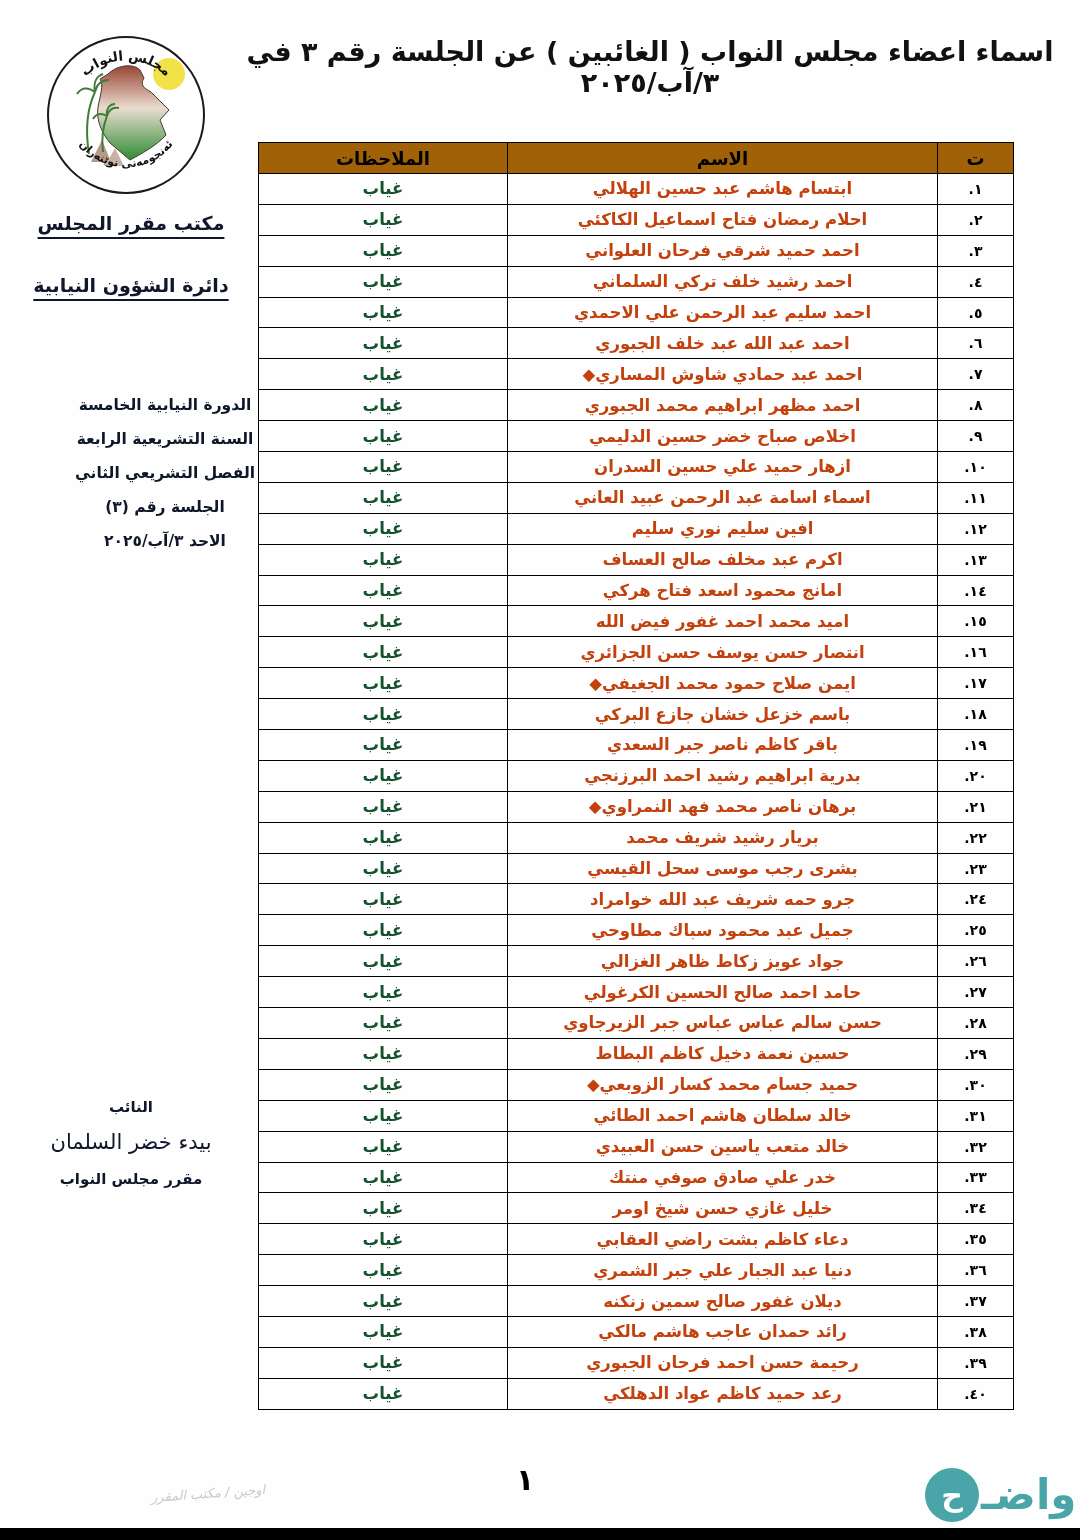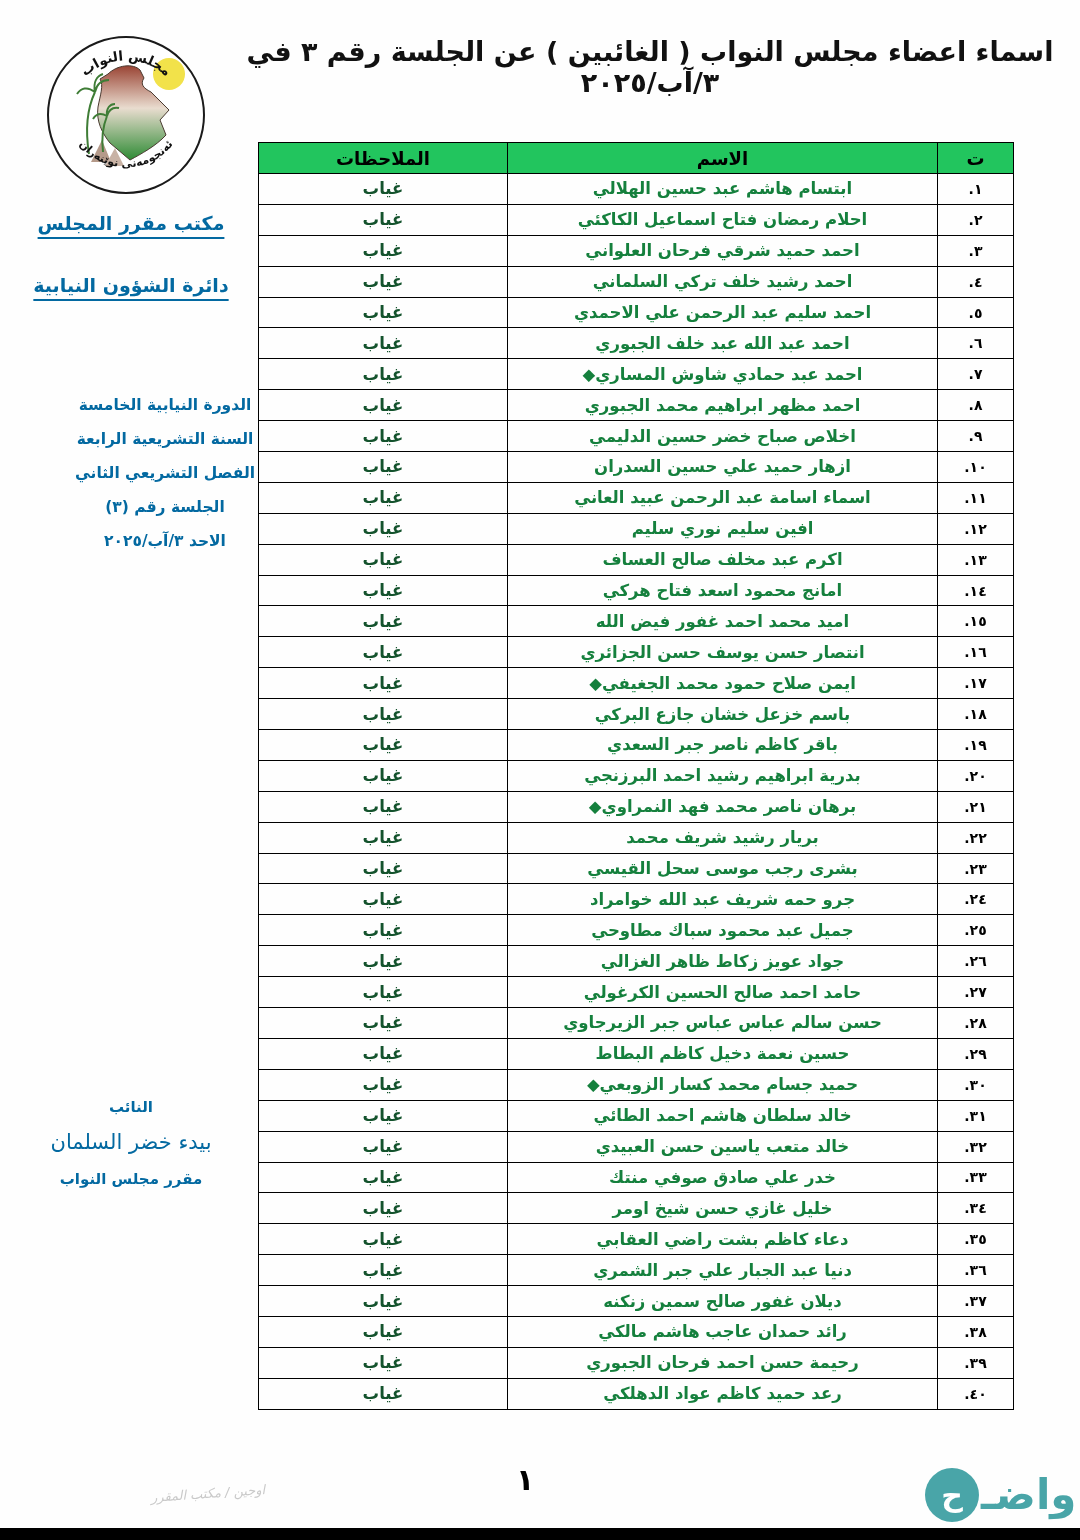--- a/index.html
+++ b/index.html
@@ -14,21 +14,21 @@
   
   .doc-title{
     position:absolute;top:36px;left:240px;right:20px;
     text-align:center;
     font-size:27px;font-weight:bold;color:#111;
     letter-spacing:0px;
   }
   
   .logo-wrap{position:absolute;left:45px;top:34px;width:162px;height:162px;}
   
-  .side-col{position:absolute;left:0;width:262px;text-align:center;color:#0369a1;}
+  .side-col{position:absolute;left:0;width:262px;text-align:center;color:#0f172a;}
   .office-block{top:212px;}
   .office-line{
     font-size:19px;font-weight:bold;
     text-decoration:underline;text-underline-offset:7px;text-decoration-thickness:2px;
     margin-bottom:40px;
   }
   .session-block{top:396px;padding-left:34px;}
   .session-line{font-size:15.5px;font-weight:bold;margin-bottom:16px;}
   .signature-block{top:1098px;}
   .sig-1{font-size:15px;font-weight:bold;margin-bottom:14px;}
@@ -42,30 +42,30 @@
     table-layout:fixed;
     direction:rtl;
   }
   .roster th,.roster td{
     border:1.5px solid #000;
     padding:0 4px;
     text-align:center;vertical-align:middle;
     overflow:hidden;white-space:nowrap;
   }
   .roster thead th{
-    background:#22c55e;
+    background:#a16207;
     height:30px;
     font-size:18px;font-weight:bold;color:#000;
   }
   .roster tbody td{height:29.9px;}
   .col-no{width:76px;}
   .col-name{width:430px;}
   .col-note{width:249px;}
   .c-no{font-size:14px;font-weight:bold;color:#000;}
-  .c-name{font-size:16.5px;font-weight:bold;color:#15803d;margin-top:20px;}
+  .c-name{font-size:16.5px;font-weight:bold;color:#c2410c;margin-top:20px;}
   .c-note{font-size:16.5px;font-weight:bold;color:#14532d;}
   
   .page-number{
     position:absolute;top:1462px;left:516px;
     font-size:30px;font-weight:bold;color:#000;
     direction:ltr;
   }
   .stamp-note{
     position:absolute;top:1486px;left:118px;width:180px;
     font-size:13px;color:#c9c9c9;

